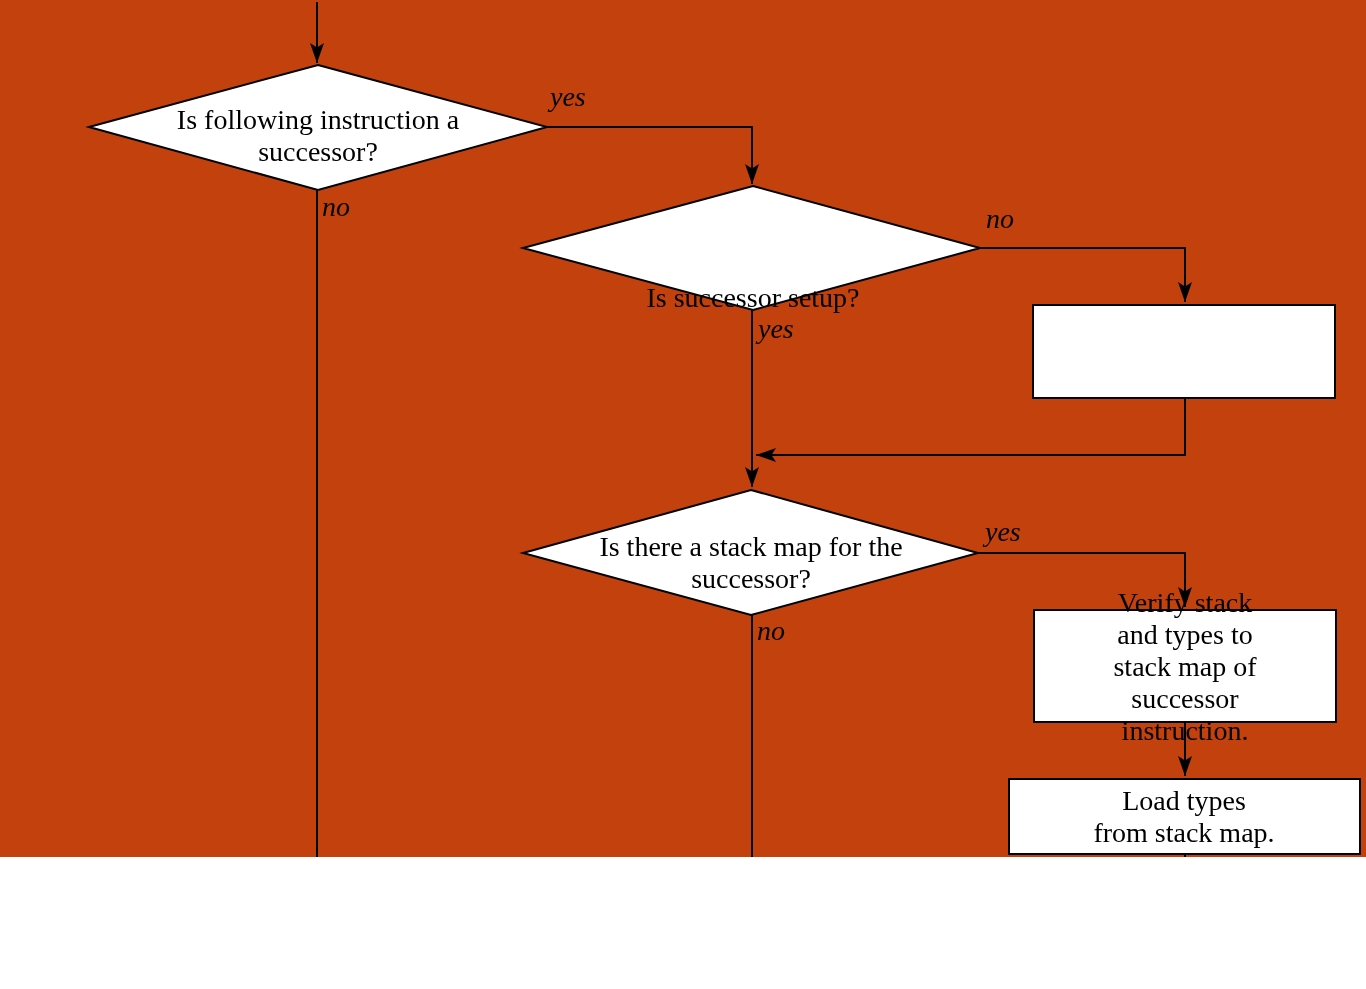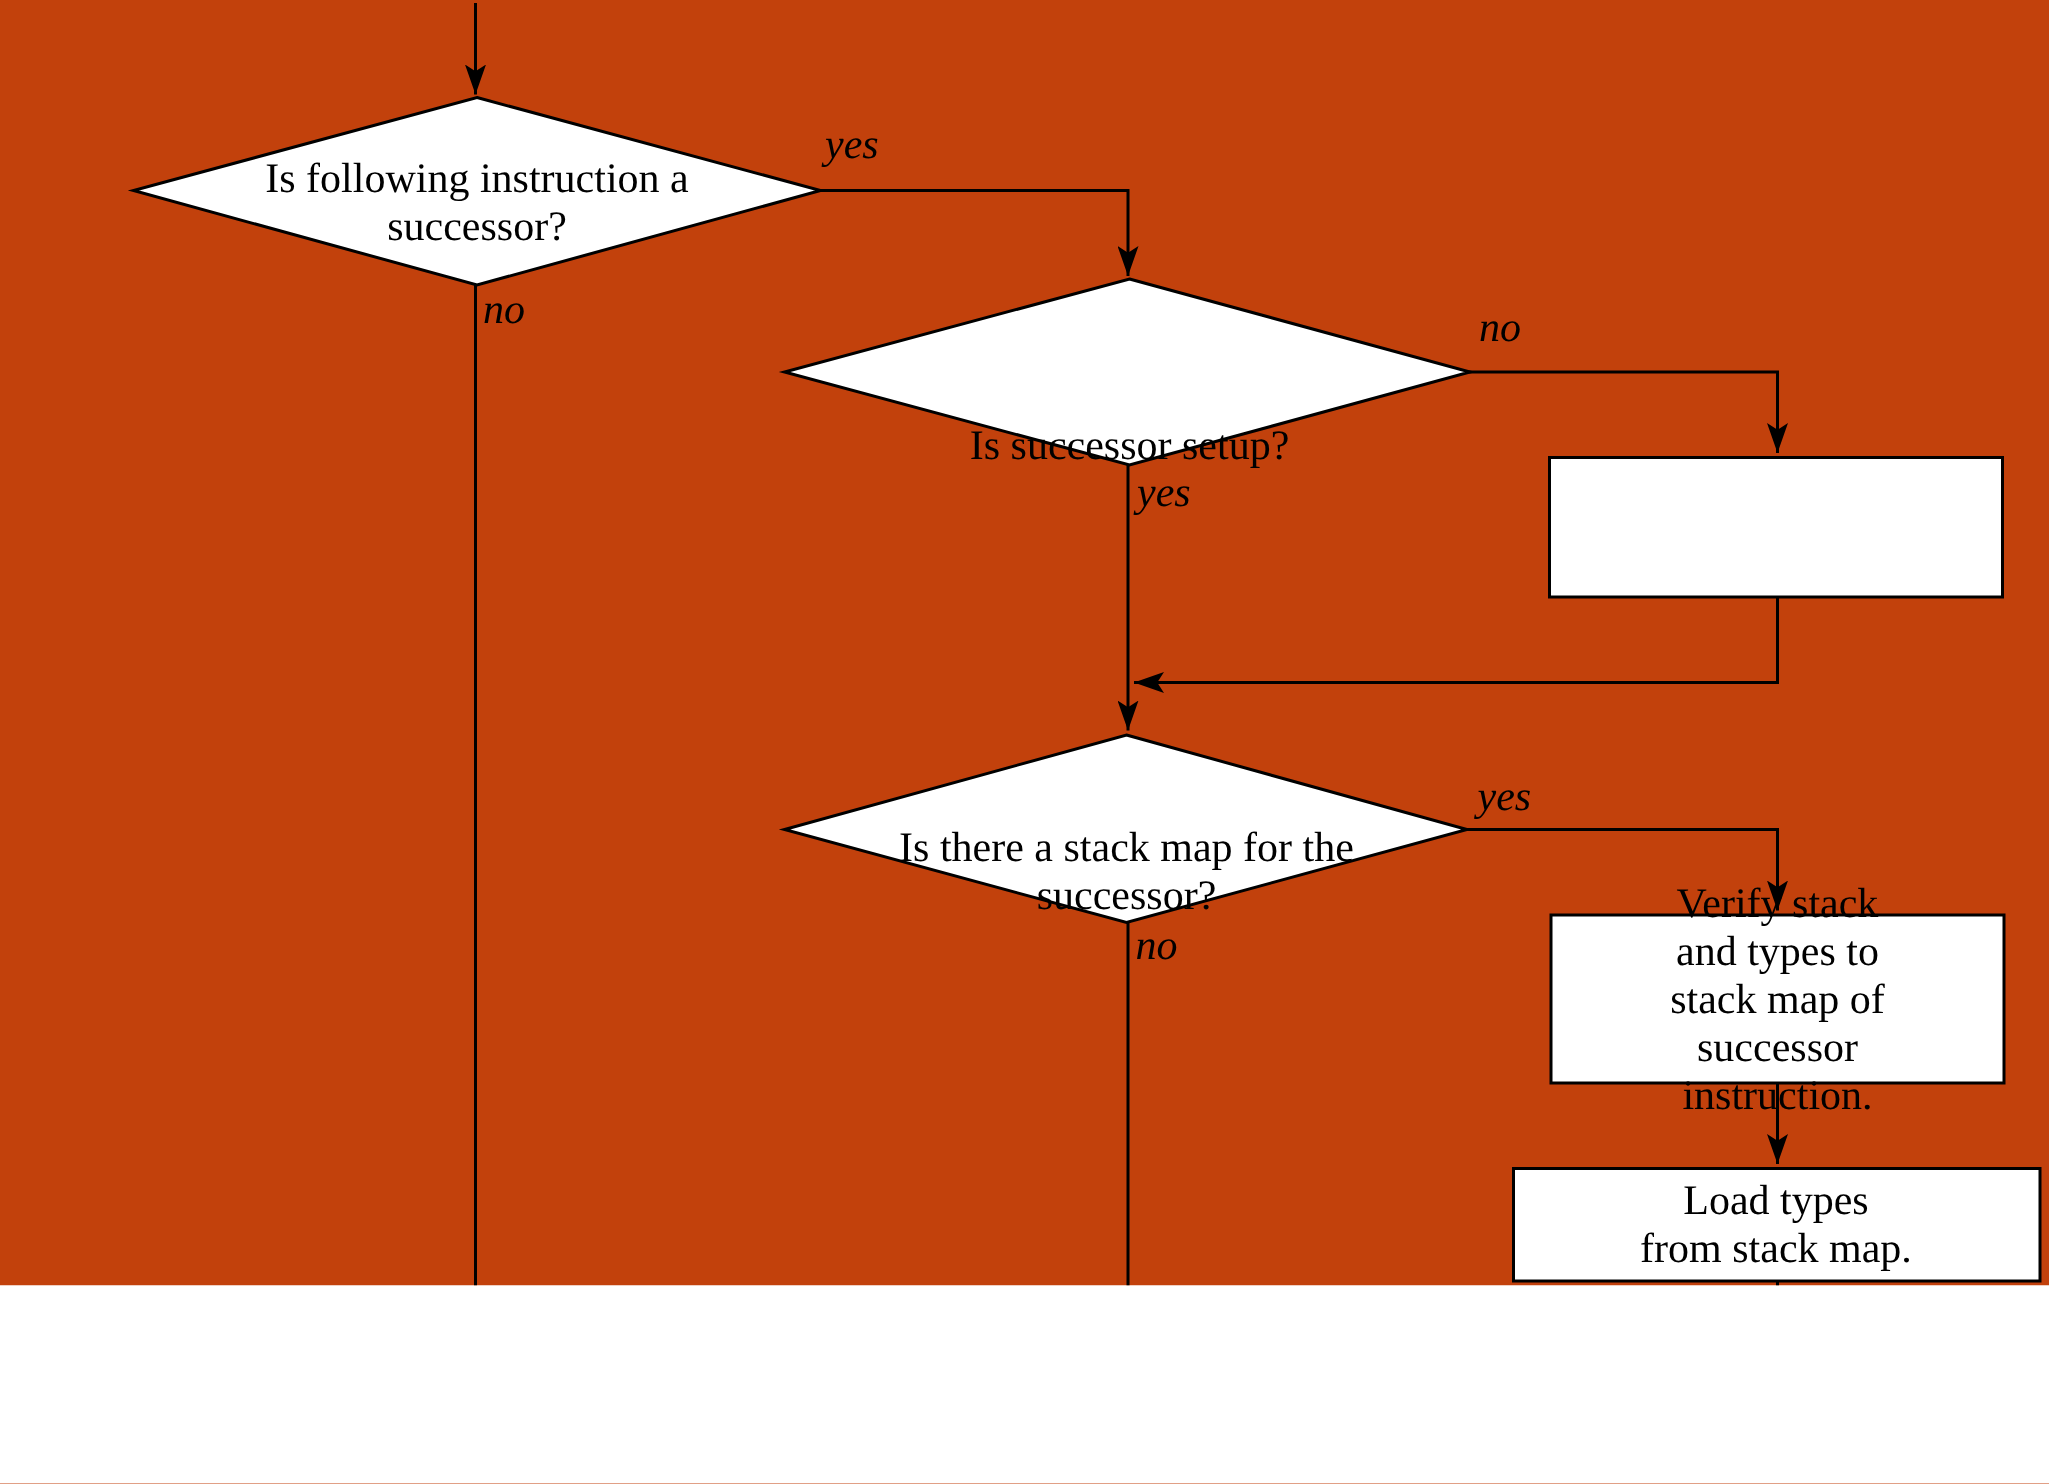--- a/index.html
+++ b/index.html
@@ -70,21 +70,21 @@
     <rect fill="#ffffff" x="1009" y="779" width="351" height="75"></rect>
     <rect fill="#ffffff" x="254" y="942" width="124" height="52"></rect>
   </svg>
 
   <div class="node-text" style="left:318px; top:136px;">Is following instruction a
 successor?</div>
 
   <div class="node-text" style="left:753px; top:253px;margin-top:45px;">Is successor setup?</div>
 
 
-  <div class="node-text" style="left:751px; top:582px;">Is there a stack map for the
+  <div class="node-text" style="left:751px; top:563px;">Is there a stack map for the
 successor?</div>
 
   <div class="node-text" style="left:1184px; top:817px;">Load types from stack map.</div>
 
   <div class="node-text" style="left:1185px; top:667px;">Verify stack and types to
 stack map of successor
 instruction.</div>
 
   <div class="node-text" style="left:304px; top:967px;">Return</div>
 

